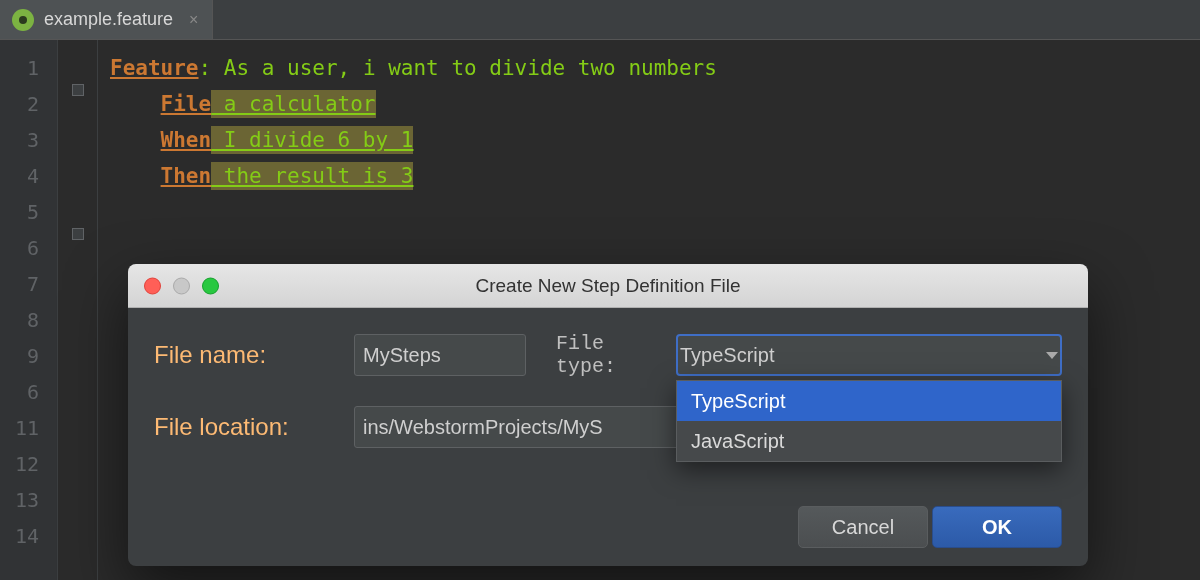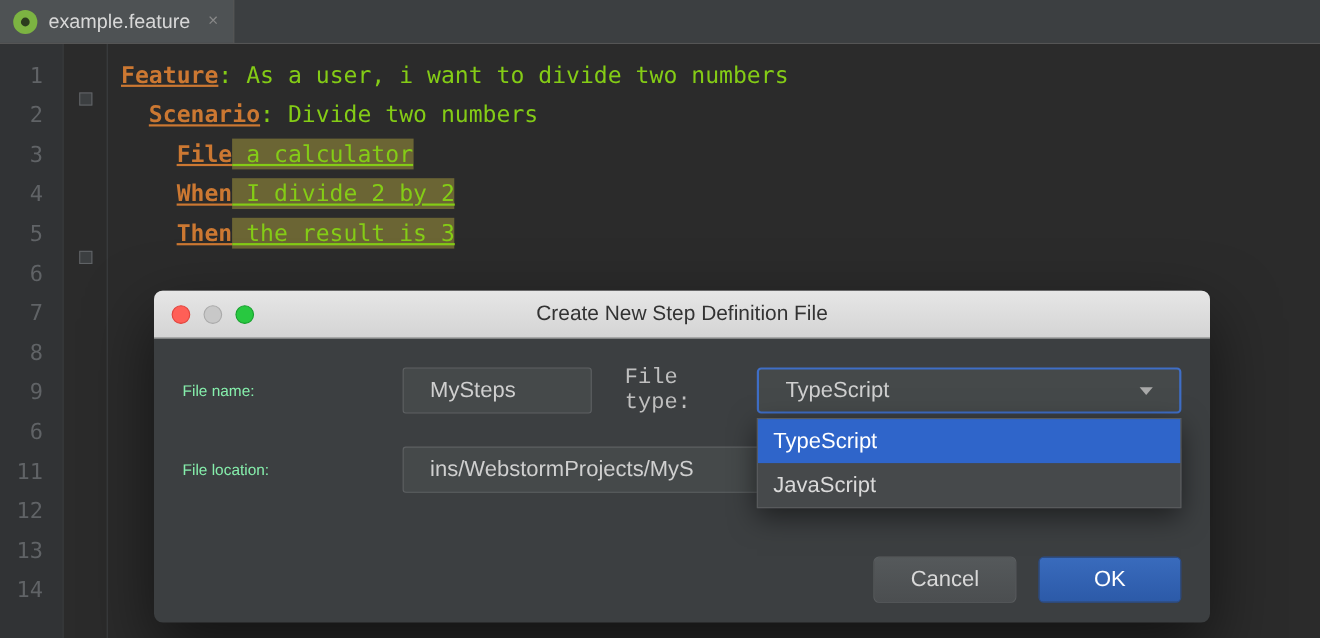--- a/index.html
+++ b/index.html
@@ -95,21 +95,21 @@
     white-space: pre;
     padding-left: 12px;
   }
   .kw { color: #cc7832; font-weight: 600; text-decoration: underline; }
   .txt { color: #84cc16; }
   .hl { background: rgba(160,150,60,0.55); padding: 2px 0; text-decoration: underline; }
 
   
   .dialog {
     position: absolute;
-    left: 140px; top: 264px;
+    left: 128px; top: 264px;
     width: 960px; height: 302px;
     background: #3c3f41;
     border-radius: 8px;
     box-shadow: 0 25px 60px rgba(0,0,0,0.55);
     overflow: visible;
   }
   .titlebar {
     height: 44px;
     background: linear-gradient(#e6e6e6, #d4d4d4);
     border-bottom: 1px solid #b0b0b0;
@@ -137,45 +137,45 @@
     padding: 24px 26px 0 26px;
   }
   .row {
     display: flex;
     align-items: center;
     height: 46px;
     margin-bottom: 26px;
   }
   .lbl {
     width: 200px;
-    font-size: 14px;
-    color: #86efac;
+    font-size: 24px;
+    color: #fdba74;
   }
   .input {
     height: 42px;
     background: #45494a;
     border: 1px solid #5e6163;
     border-radius: 3px;
     color: #cfcfcf;
     font-size: 20px;
-    padding: 0 24px;
+    padding: 0 8px;
     display: flex; align-items: center;
     overflow: hidden; white-space: nowrap;
   }
   .input.sm { width: 172px; }
   .lbl2 { width: 120px; font-size: 20px; color: #bfbfbf; margin-left: 30px; font-family: Liberation Mono, monospace; }
 
   .select {
     flex: 1;
     height: 42px;
     border: 2px solid #3f6ec6;
     border-radius: 4px;
     background: #45494a;
     display: flex; align-items: center; justify-content: space-between;
-    padding: 0 24px;
+    padding: 0 2px;
     color: #cfcfcf;
     font-size: 20px;
     position: relative;
   }
   .select .tri {
     width: 0; height: 0;
     border-left: 6px solid transparent;
     border-right: 6px solid transparent;
     border-top: 7px solid #aaa;
   }
@@ -197,37 +197,38 @@
   .dropdown .opt.sel {
     background: #2f65ca;
     color: #fff;
   }
 
   .row2 .input { flex: 1; }
 
   .dlg-footer {
     position: absolute;
     right: 26px; bottom: 18px;
-    display: flex; gap: 20px;
+    display: flex; gap: 4px;
   }
   .btn {
     height: 42px;
     min-width: 130px;
     border-radius: 5px;
     font-size: 20px;
     display: flex; align-items: center; justify-content: center;
     border: 1px solid #5a5d5f;
     background: linear-gradient(#55595b, #4b4e50);
     color: #d8d8d8;
     cursor: default;
   }
   .btn.primary {
     background: linear-gradient(#396bbd, #2c5aa8);
     border: 1px solid #2a4d8c;
     color: #fff;
+    font-weight: bold;
   }
 </style>
 </head>
 <body>
 
 <div class="tabbar">
   <div class="tab">
     <span class="cuke-icon"></span>
     <span>example.feature</span>
     <span class="close">×</span>
@@ -250,23 +251,22 @@
       <div class="ln">12</div>
       <div class="ln">13</div>
       <div class="ln">14</div>
     </div>
   <div class="fold-col">
     <span class="fold-mark" style="top:44px"></span>
     <span class="fold-mark" style="top:188px"></span>
   </div>
   <div class="code" id="code">
       <div class="line"><span class="kw">Feature</span><span class="txt">: As a user, i want to divide two numbers</span></div>
-      <div class="line">  <span class="kw">Scenario</span><span class="txt">: Divide two numbers</span></div>
       <div class="line">    <span class="kw">File</span><span class="txt hl"> a calculator</span></div>
-      <div class="line">    <span class="kw">When</span><span class="txt hl"> I divide 2 by 2</span></div>
+      <div class="line">    <span class="kw">When</span><span class="txt hl"> I divide 6 by 1</span></div>
       <div class="line">    <span class="kw">Then</span><span class="txt hl"> the result is 3</span></div>
       <div class="line"></div>
       <div class="line"></div>
       <div class="line"></div>
       <div class="line"></div>
       <div class="line"></div>
       <div class="line"></div>
       <div class="line"></div>
       <div class="line"></div>
       <div class="line"></div>

